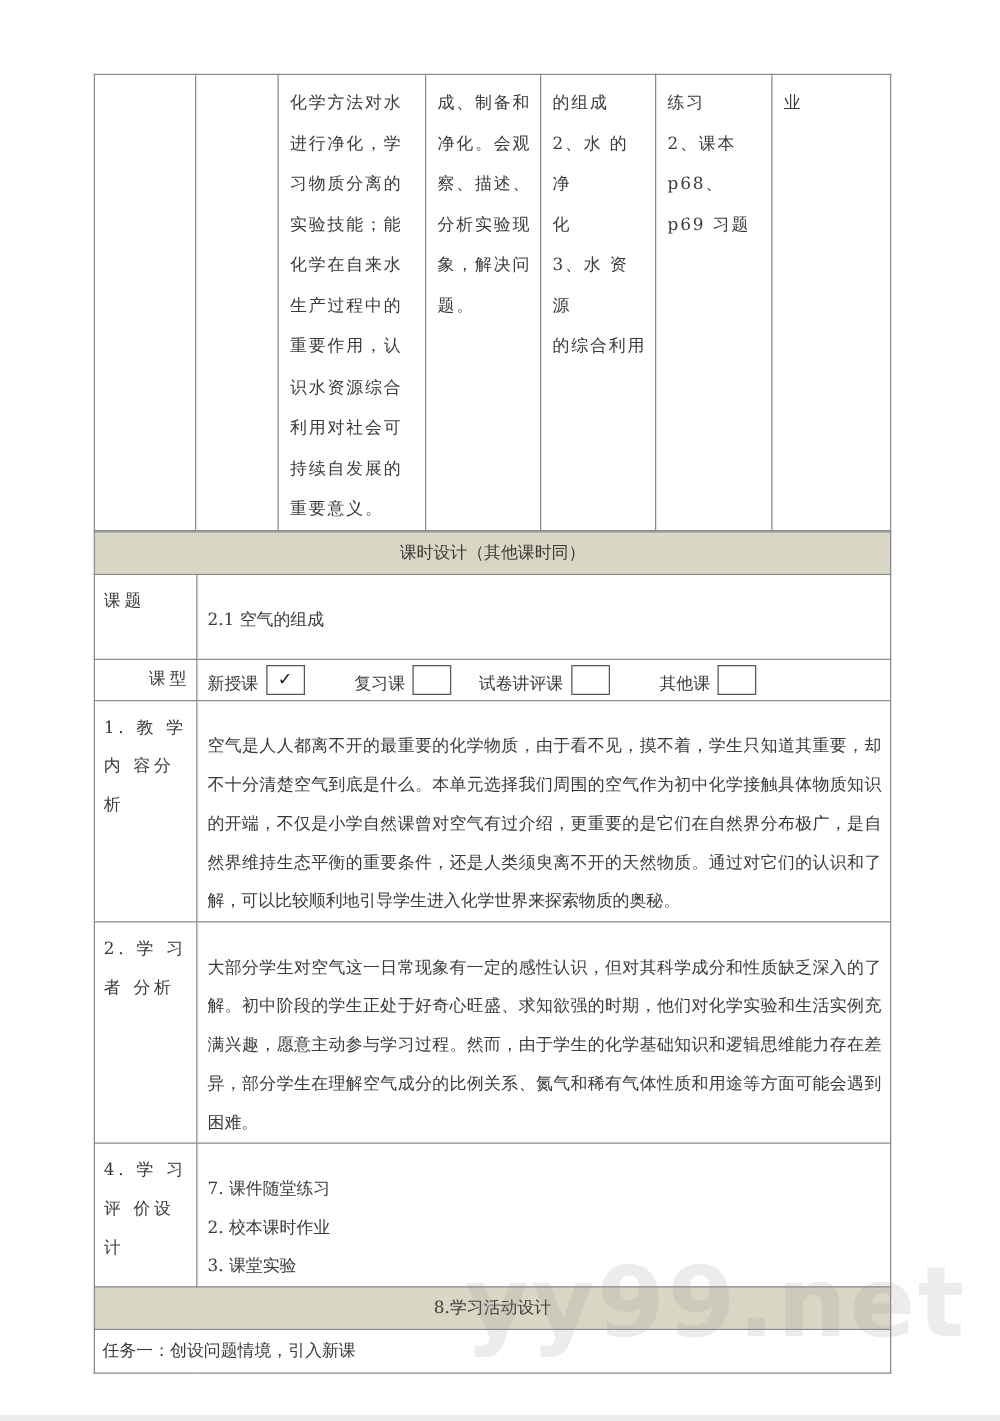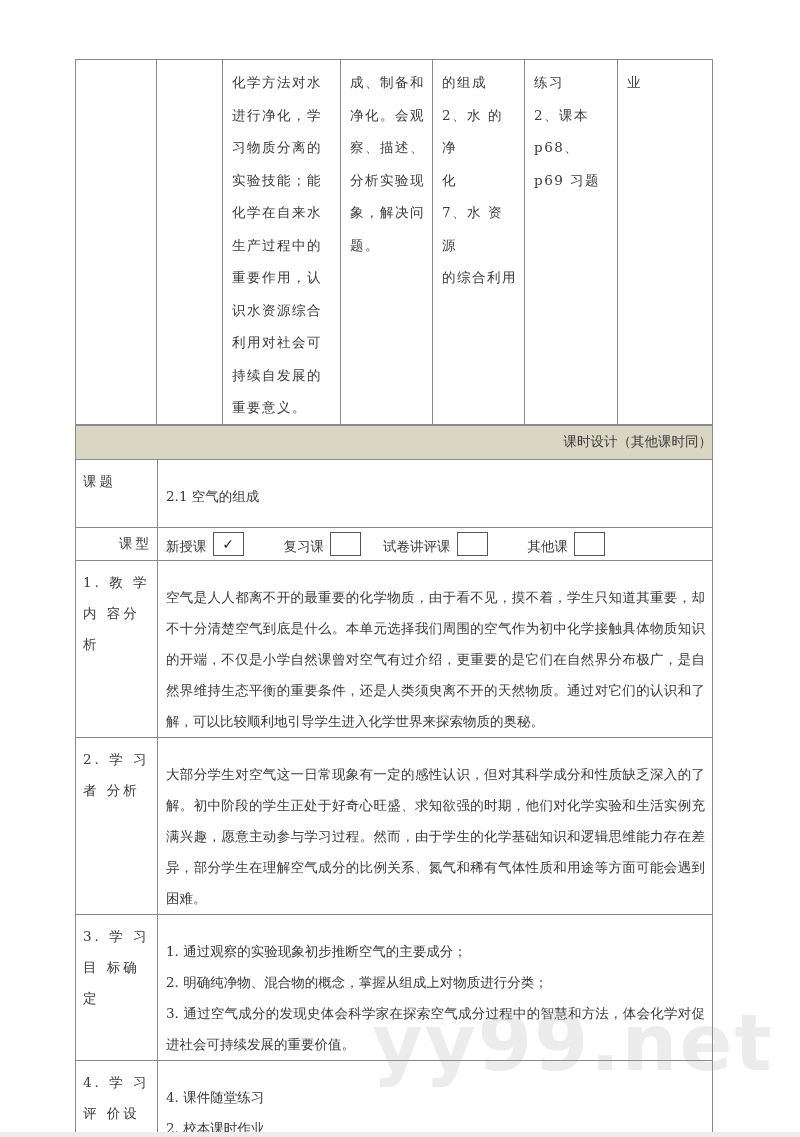--- a/index.html
+++ b/index.html
@@ -7,21 +7,21 @@
     width:800px; height:1137px; background:#ffffff; position:relative; overflow:hidden;
     font-family: "DejaVu Serif", "Liberation Serif", serif;
     color:#3a3a3a;
   }
   .page { position:absolute; left:0; top:0; width:800px; height:1132px; background:#fff; }
   .bottom-strip { position:absolute; left:0; top:1132px; width:800px; height:5px; background:#ececec; }
   .doc { position:absolute; left:75px; top:59px; width:637px; }
   table { border-collapse:collapse; width:637px; table-layout:fixed; }
   td { border:1.5px solid #8a8a8a; vertical-align:top; padding:0; font-size:13.5px; }
   .topcell { padding:6px 6px 0 9px; line-height:32.5px; letter-spacing:1.5px; }
-  .band { background:#d9d6c4; text-align:right; height:33px; vertical-align:middle; font-size:13.5px; }
+  .band { background:#d9d6c4; text-align:center; height:33px; vertical-align:middle; font-size:13.5px; }
   .label { padding:6px 5px 0 7px; line-height:31px; letter-spacing:3px; }
   .content { padding:21px 7px 0 8px; line-height:31px; text-align:justify; }
   .title-row td { height:46px; }
   .type-row td { height:32px; vertical-align:middle; }
   .type-wrap { display:flex; align-items:center; padding-left:8px; }
   .type-opt { display:flex; align-items:flex-end; }
   .cbox { display:inline-block; width:29px; height:22px; border:1.5px solid #555; margin-left:6px; text-align:center; line-height:22px; font-size:14px; color:#222; }
   .list-line { height:31px; line-height:31px; }
   .task-row td { height:34px; vertical-align:middle; padding-left:6px; }
   .watermark {
@@ -47,21 +47,21 @@
       <tbody>
           <tr style="height:261px;">
         <td class="topcell"></td>
         <td class="topcell"></td>
         <td class="topcell">化学方法对水进行净化，学习物质分离的实验技能；能化学在自来水生产过程中的重要作用，认识水资源综合利用对社会可持续自发展的重要意义。</td>
         <td class="topcell">成、制备和净化。会观察、描述、分析实验现象，解决问题。</td>
         <td class="topcell">
           <div>的组成</div>
           <div>2、水 的 净</div>
           <div>化</div>
-          <div>7、水 资 源</div>
+          <div>3、水 资 源</div>
           <div>的综合利用</div>
         </td>
         <td class="topcell">
           <div>练习</div>
           <div>2、课本 p68、</div>
           <div>p69 习题</div>
         </td>
         <td class="topcell">业</td>
       </tr>
     </tbody>
@@ -104,32 +104,24 @@
         </td>
       </tr>
       <tr style="height:133px;margin-top:28px;">
         <td class="label">1. 教 学 内 容分析</td>
         <td class="content">空气是人人都离不开的最重要的化学物质，由于看不见，摸不着，学生只知道其重要，却不十分清楚空气到底是什么。本单元选择我们周围的空气作为初中化学接触具体物质知识的开端，不仅是小学自然课曾对空气有过介绍，更重要的是它们在自然界分布极广，是自然界维持生态平衡的重要条件，还是人类须臾离不开的天然物质。通过对它们的认识和了解，可以比较顺利地引导学生进入化学世界来探索物质的奥秘。</td>
       </tr>
       <tr style="height:135px;">
         <td class="label">2. 学 习 者 分析</td>
         <td class="content">大部分学生对空气这一日常现象有一定的感性认识，但对其科学成分和性质缺乏深入的了解。初中阶段的学生正处于好奇心旺盛、求知欲强的时期，他们对化学实验和生活实例充满兴趣，愿意主动参与学习过程。然而，由于学生的化学基础知识和逻辑思维能力存在差异，部分学生在理解空气成分的比例关系、氮气和稀有气体性质和用途等方面可能会遇到困难。</td>
       </tr>
-      <tr style="height:128px;">
-        <td class="label">3. 学 习 目 标确定</td>
-        <td class="content">
-          <div>1. 通过观察的实验现象初步推断空气的主要成分；</div>
-          <div>2. 明确纯净物、混合物的概念，掌握从组成上对物质进行分类；</div>
-          <div>3. 通过空气成分的发现史体会科学家在探索空气成分过程中的智慧和方法，体会化学对促进社会可持续发展的重要价值。</div>
-        </td>
-      </tr>
       <tr style="height:98px;">
         <td class="label">4. 学 习 评 价设计</td>
         <td class="content">
-          <div class="list-line">4.  课件随堂练习</div>
+          <div class="list-line">7.  课件随堂练习</div>
           <div class="list-line">2.  校本课时作业</div>
           <div class="list-line">3.  课堂实验</div>
         </td>
       </tr>
       <tr>
         <td colspan="2" class="band">8.学习活动设计</td>
       </tr>
       <tr class="task-row">
         <td colspan="2">任务一：创设问题情境，引入新课</td>
       </tr>

